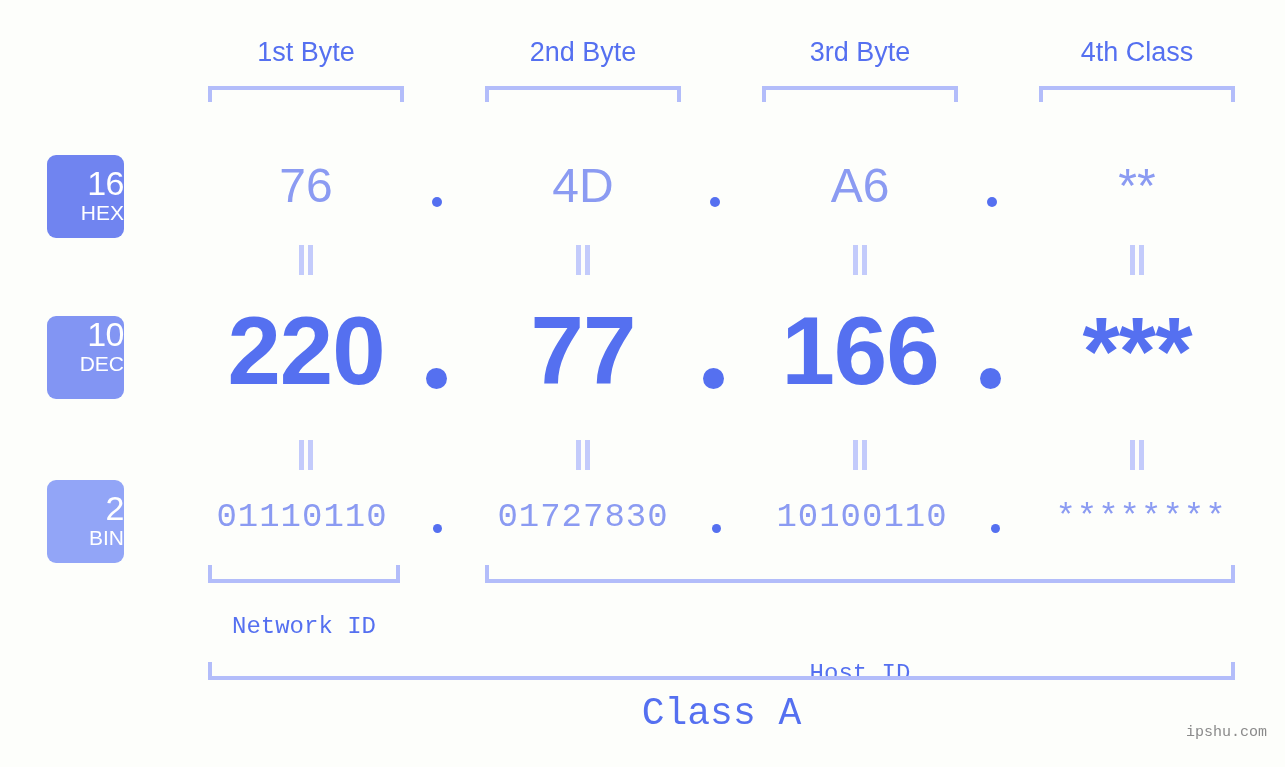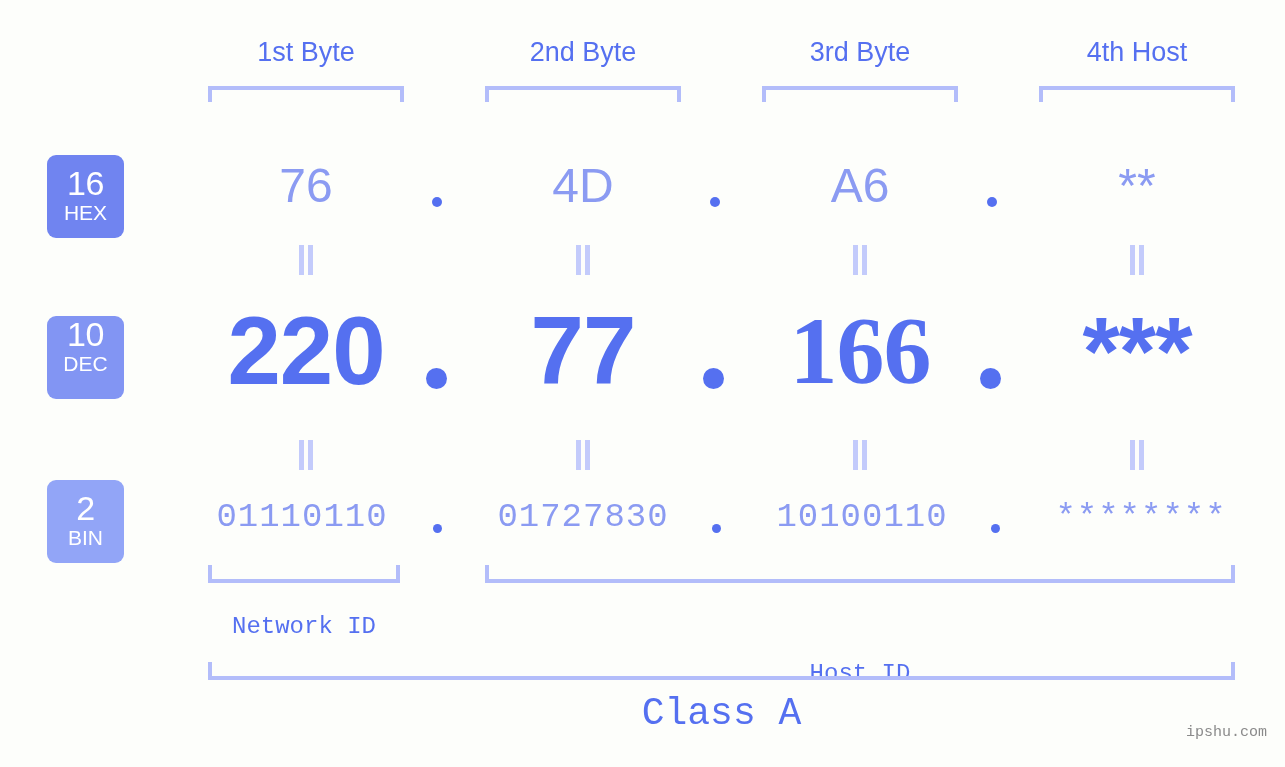--- a/index.html
+++ b/index.html
@@ -54,21 +54,21 @@
     box-sizing: border-box;
   }
 
   
   .badge {
     position: absolute;
     left: 47px;
     width: 77px;
     border-radius: 9px;
     color: #ffffff;
-    text-align: center;
+    text-align: right;
     box-sizing: border-box;
     font-family: "Liberation Sans", sans-serif;
   }
   .badge .num {
     display: block;
     font-size: 34px;
     line-height: 36px;
     font-weight: 400;
     letter-spacing: -0.5px;
   }
@@ -204,21 +204,21 @@
   }
 </style>
 </head>
 <body>
 
 <div id="stage">
 
   <div class="byte-label" style="left:208px; width:196px;">1st Byte</div>
   <div class="byte-label" style="left:485px; width:196px;">2nd Byte</div>
   <div class="byte-label" style="left:762px; width:196px;">3rd Byte</div>
-  <div class="byte-label" style="left:1039px; width:196px;">4th Host</div>
+  <div class="byte-label" style="left:1039px; width:196px;">4th Class</div>
 
   <div class="tbracket" style="left:208px; width:196px;"></div>
   <div class="tbracket" style="left:485px; width:196px;"></div>
   <div class="tbracket" style="left:762px; width:196px;"></div>
   <div class="tbracket" style="left:1039px; width:196px;"></div>
 
   <div class="badge" id="badge-hex">
     <span class="num">16</span>
     <span class="name">HEX</span>
   </div>
@@ -241,21 +241,21 @@
 
   <div class="eq" style="left:295px; top:245px;"><i></i><i></i></div>
   <div class="eq" style="left:572px; top:245px;"><i></i><i></i></div>
   <div class="eq" style="left:849px; top:245px;"><i></i><i></i></div>
   <div class="eq" style="left:1126px; top:245px;"><i></i><i></i></div>
 
   <div class="dec-val" style="left:208px; width:196px;">220</div>
   <div class="dec-dot" style="left:426px;"></div>
   <div class="dec-val" style="left:485px; width:196px;">77</div>
   <div class="dec-dot" style="left:703px;"></div>
-  <div class="dec-val" style="left:762px; width:196px;font-family:Liberation Serif, serif;">166</div>
+  <div class="dec-val" style="left:762px; width:196px;">166</div>
   <div class="dec-dot" style="left:980px;"></div>
   <div class="dec-val" style="left:1039px; width:196px;">***</div>
 
   <div class="eq" style="left:295px; top:440px;"><i></i><i></i></div>
   <div class="eq" style="left:572px; top:440px;"><i></i><i></i></div>
   <div class="eq" style="left:849px; top:440px;"><i></i><i></i></div>
   <div class="eq" style="left:1126px; top:440px;"><i></i><i></i></div>
 
   <div class="bin-val" style="left:204px; width:196px;">01110110</div>
   <div class="bin-dot" style="left:433px;"></div>

